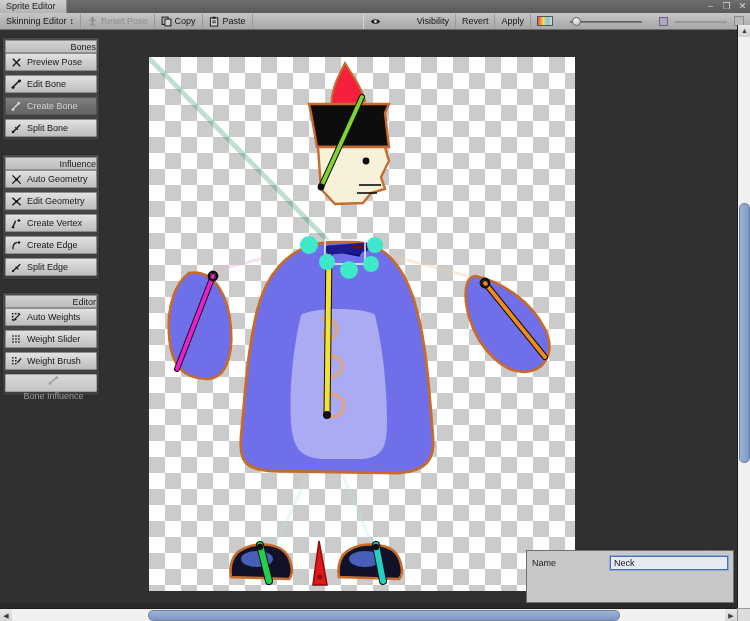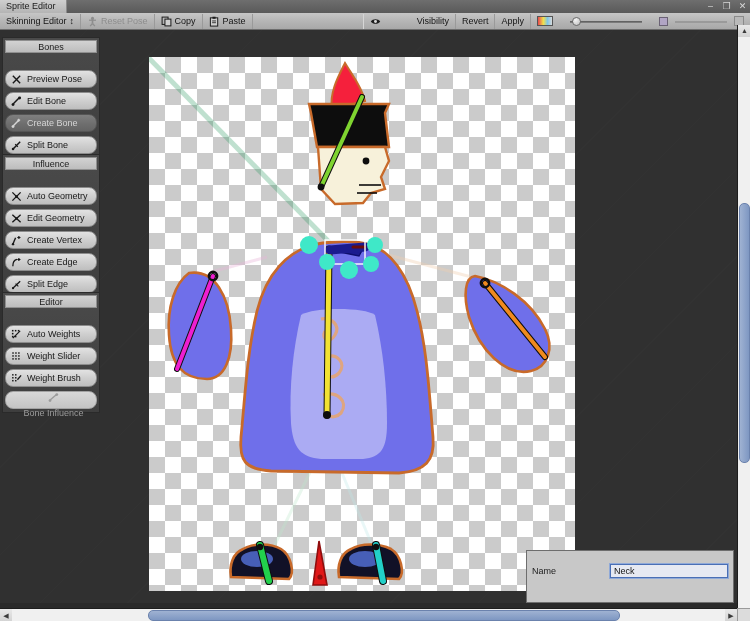--- a/index.html
+++ b/index.html
@@ -101,30 +101,30 @@
   .canvas-svg { position: absolute; left: 0; top: 0; width: 426px; height: 534px; }
 
   
   .panel {
     position: absolute; left: 2px; width: 98px;
     background: linear-gradient(to bottom, #4a4a4a, #3e3e3e);
     border: 1px solid #2a2a2a;
     padding: 2px 2px 3px 2px;
   }
   .panel-title {
-    height: 13px; line-height: 13px; text-align: center;
+    height: 13px; line-height: 13px; text-align: right;
     font-size: 9px; color: #1a1a1a;
     background: linear-gradient(to bottom, #d2d2d2, #bdbdbd);
     border: 1px solid #8e8e8e; border-bottom: 1px solid #909090;
-    margin-bottom: 17px;
+    margin-bottom: 0;
   }
   .tool-btn {
     height: 18px; margin-bottom: 4px;
     background: linear-gradient(to bottom, #e2e2e2 0%, #cfcfcf 50%, #bebebe 100%);
-    border: 1px solid #8c8c8c; border-radius: 8px;
+    border: 1px solid #8c8c8c; border-radius: 1px;
     display: flex; align-items: center;
     padding-left: 5px; gap: 5px;
     font-size: 9px; color: #171717;
     cursor: default;
   }
   .tool-btn:last-child { margin-bottom: 0; }
   .tool-btn.active {
     background: linear-gradient(to bottom, #7f7f7f 0%, #6d6d6d 60%, #646464 100%);
     color: #d5d5d5; border-color: #555;
   }
@@ -139,21 +139,21 @@
     position: absolute; left: 526px; top: 550px; width: 208px; height: 53px;
     background: #c8c8c8; border: 1px solid #6e6e6e;
   }
   .bone-panel-title {
     height: 13px; line-height: 13px; text-align: center;
     font-size: 9px; color: #151515;
     background: linear-gradient(to bottom, #d6d6d6, #c2c2c2);
     border-bottom: 1px solid #9d9d9d;
   }
   .bp-row {
-    display: flex; align-items: center; height: 16px; margin-top: 12px; padding: 0 5px;
+    display: flex; align-items: center; height: 16px; margin-top: 4px; padding: 0 5px;
   }
   .bp-label { width: 78px; font-size: 9px; color: #1d1d1d; }
   .bp-field {
     flex: 1 1 auto; height: 14px; line-height: 13px;
     background: #dfdfdf; border: 1px solid #9e9e9e;
     font-size: 9px; color: #141414; padding-left: 3px;
   }
   .bp-field.focused { background: #e6e9f2; border: 1px solid #4a6fb5; outline: 1px solid #8fa9d8; }
 
   

